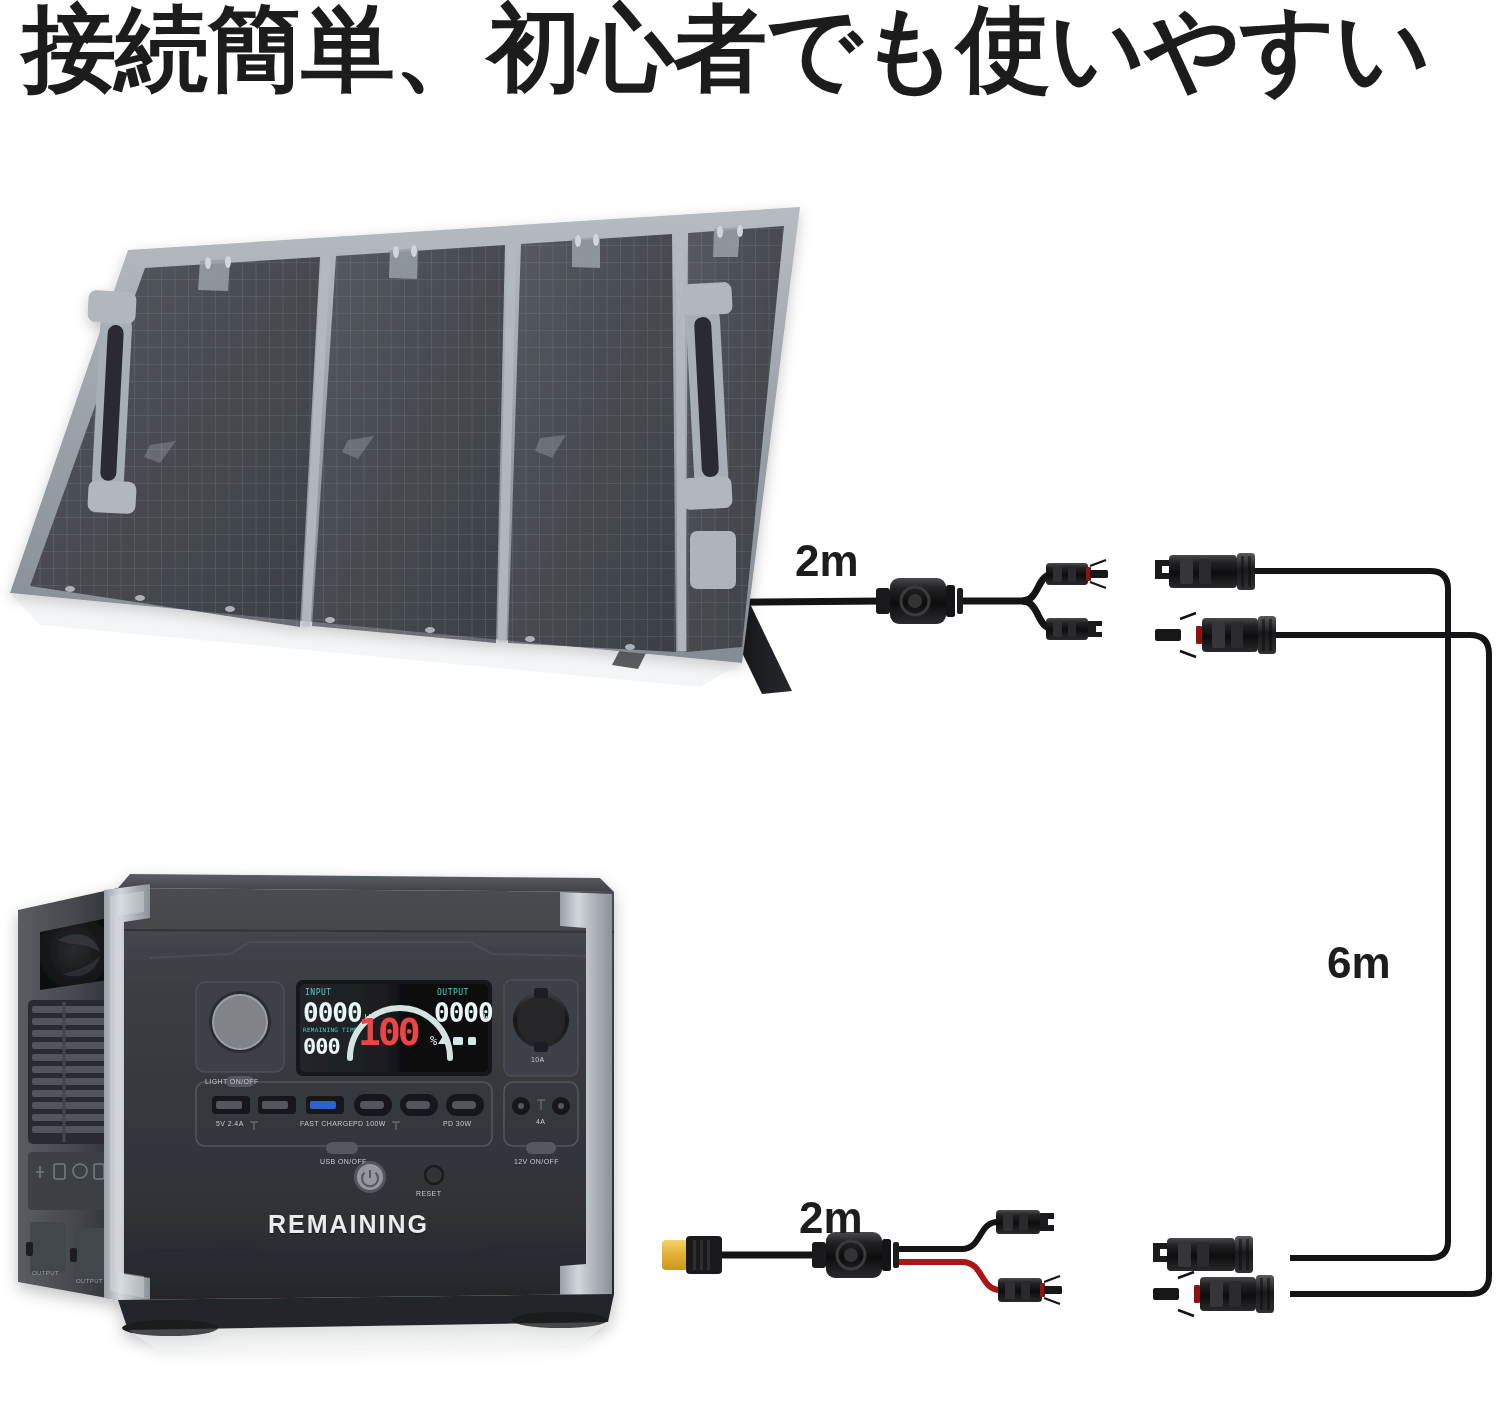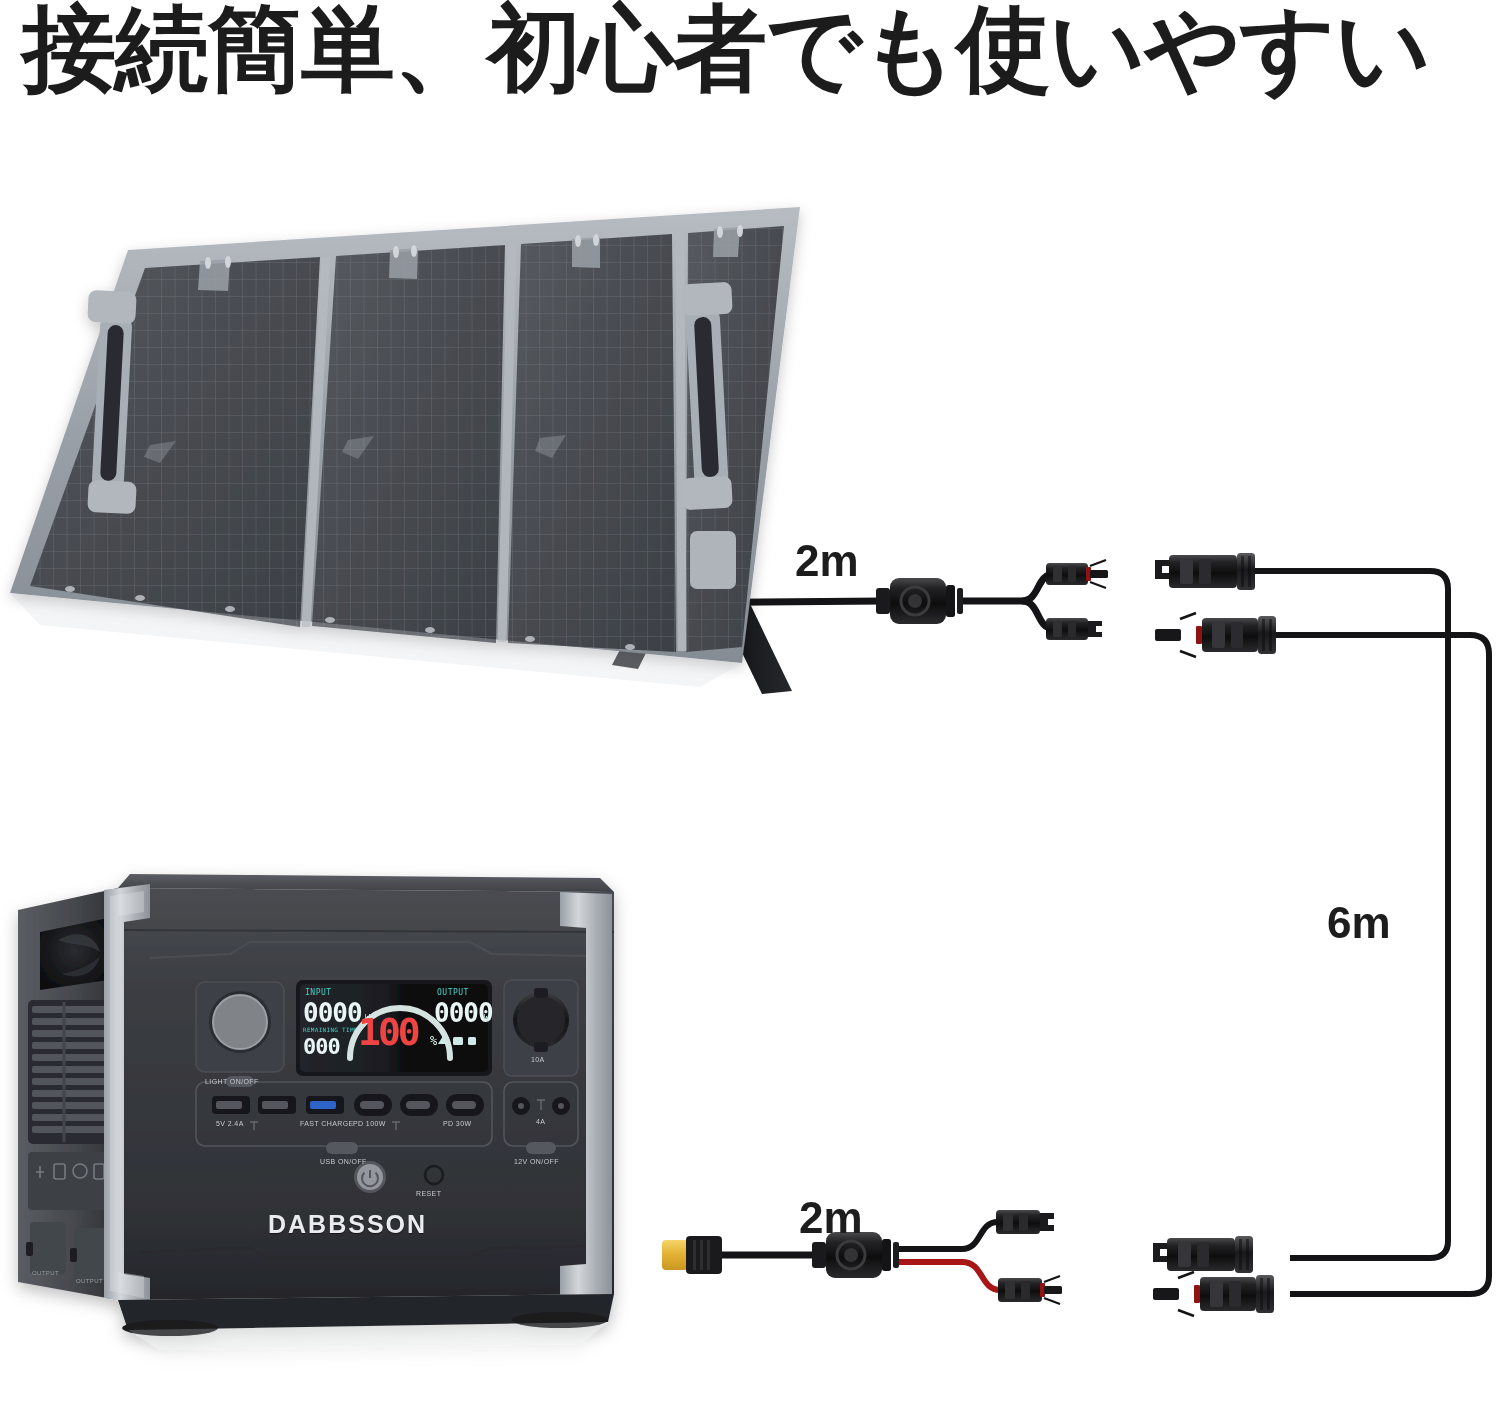--- a/index.html
+++ b/index.html
@@ -181,21 +181,21 @@
     <rect x="998" y="1278" width="44" height="24" rx="3.5" fill="url(#mc4body)"></rect>
     <rect x="1005" y="1281" width="10" height="18" rx="1.5" fill="#303033"></rect>
     <rect x="1021" y="1281" width="9" height="18" rx="1.5" fill="#2a2a2d"></rect>
     <rect x="1040" y="1283" width="5" height="14" rx="1" fill="#8f1212"></rect>
     <path d="M1044 1282 L1060 1276 M1044 1298 L1060 1304" stroke="#141416" stroke-width="2.2" fill="none"></path>
     <rect x="1044" y="1286" width="18" height="8" rx="1.5" fill="#17171a"></rect>
   </g>
 </svg>
 
 <div class="lbl meas" style="left:795px;top:536px;">2m</div>
-<div class="lbl meas" style="left:1327px;top:898px;">6m</div>
+<div class="lbl meas" style="left:1327px;top:938px;">6m</div>
 <div class="lbl meas" style="left:799px;top:1193px;">2m</div>
 
 <div id="panelWrap">
 <svg width="830" height="520" viewBox="0 0 830 520">
   <defs>
     <linearGradient id="frameG" x1="0" y1="0" x2="0" y2="1">
       <stop offset="0%" stop-color="#b7bcc2"></stop>
       <stop offset="50%" stop-color="#9aa0a7"></stop>
       <stop offset="100%" stop-color="#868c93"></stop>
     </linearGradient>
@@ -522,14 +522,14 @@
 <div class="ptxt" style="left:353px;top:250px;">PD 100W</div>
 <div class="ptxt" style="left:443px;top:250px;">PD 30W</div>
 <div class="ptxt" style="left:320px;top:288px;">USB ON/OFF</div>
 <div class="ptxt" style="left:531px;top:186px;">10A</div>
 <div class="ptxt" style="left:536px;top:248px;">4A</div>
 <div class="ptxt" style="left:514px;top:288px;">12V ON/OFF</div>
 <div class="ptxt" style="left:416px;top:320px;">RESET</div>
 <div class="ptxt dk" style="left:32px;top:400px;font-size:6px;">OUTPUT</div>
 <div class="ptxt dk" style="left:76px;top:408px;font-size:6px;">OUTPUT</div>
 
-<div class="brand" style="left:268px;top:340px;">DABBSSON</div>
+<div class="brand" style="left:268px;top:340px;">REMAINING</div>
 </div>
 
 </body></html>

